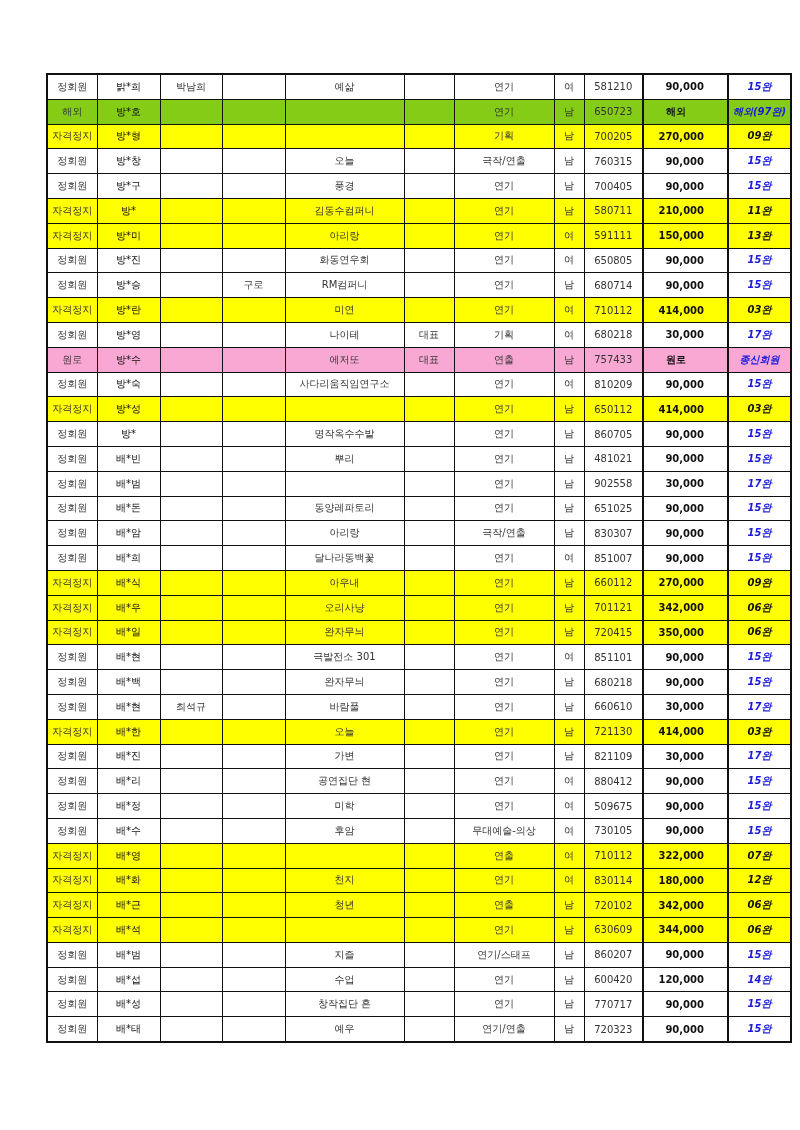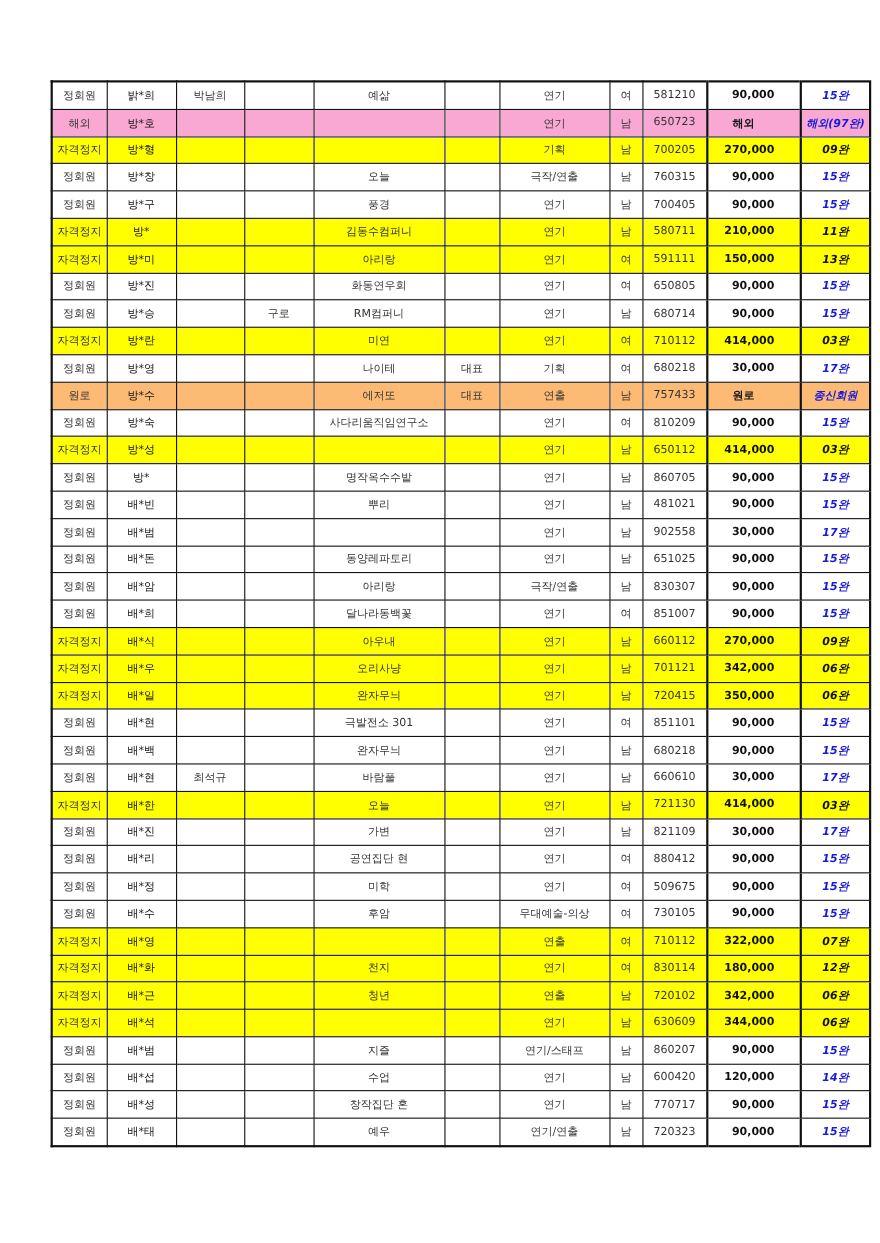--- a/index.html
+++ b/index.html
@@ -5,22 +5,22 @@
     html, body { margin: 0; padding: 0; background: #ffffff; }
     body { width: 800px; height: 1130px; position: relative; font-family: "DejaVu Sans", "Liberation Sans", sans-serif; }
     .sheet { position: absolute; left: 25px; top: 73px; margin-left: 21px; }
     table { border-collapse: collapse; table-layout: fixed; }
     td { border: 1px solid #111; height: 23.8px; padding: 0 4px; font-size: 10px; color: #333; text-align: center; white-space: nowrap; overflow: hidden; }
     td.name { font-weight: normal; color: #111; }
     td.amt { text-align: right; font-weight: bold; color: #111; border-left: 2px solid #111; padding-right: 23px; }
     td.stat { font-weight: bold; color: #1a1adc; border-left: 2px solid #111; border-right: 2px solid #111; font-style: italic; }
     tr.yellow td { background: #ffff00; }
     tr.yellow td.stat { color: #111; }
-    tr.blue td { background: #f9a8d4; }
-    tr.gray td { background: #fdba74; }
+    tr.blue td { background: #84cc16; }
+    tr.gray td { background: #f9a8d4; }
     tr.special td.amt { text-align: center; }
     table { border: 2px solid #111; }
   </style>
 </head>
 <body>
 
 <div class="sheet">
   <table>
     <colgroup>
       <col style="width:50px">

